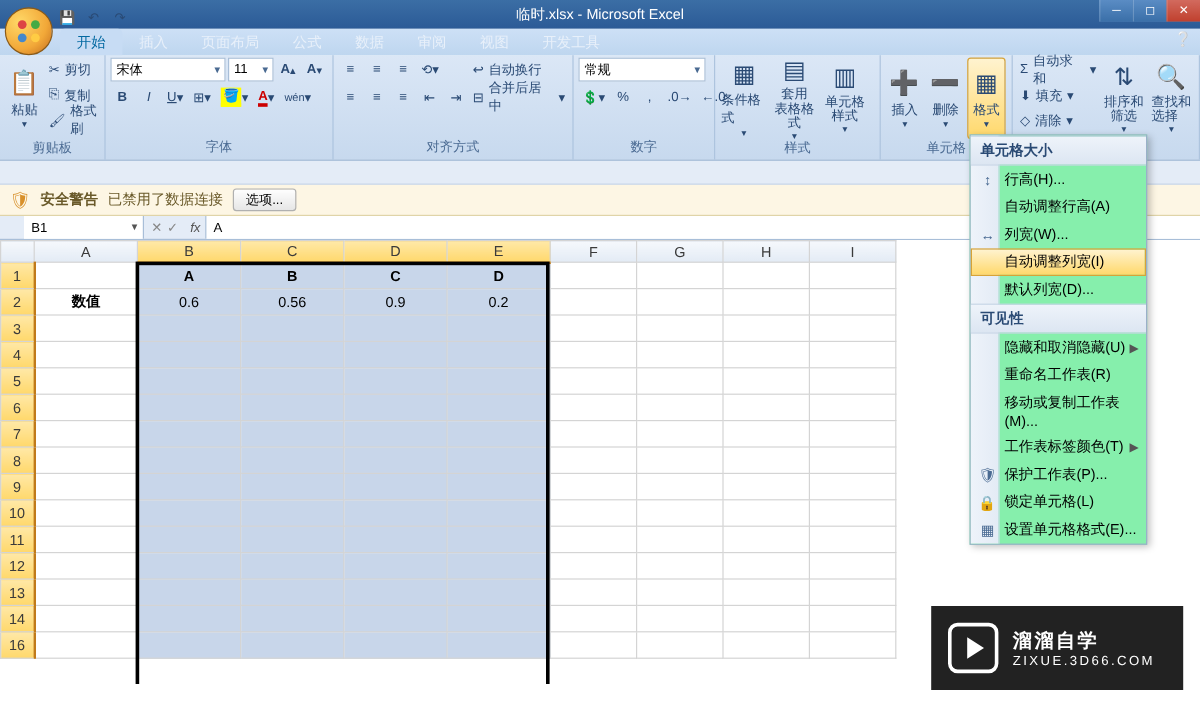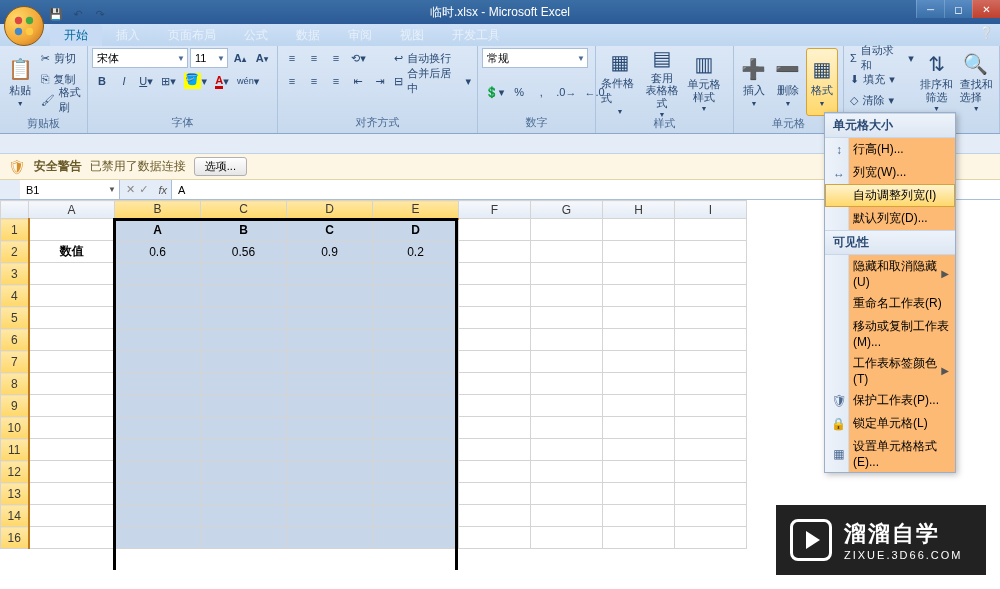--- a/index.html
+++ b/index.html
@@ -65,34 +65,34 @@
 .sheet tbody th.sel { background: linear-gradient(#ffe8a6,#ffd86b); border-right:2px solid #c07a1a; }
 .sheet td { height: 22px; padding: 0 4px; text-align: center; }
 .sheet .colA { width: 86px; }
 .sheet .colW { width: 86px; }
 .sheet .colR { width: 72px; }
 .corner { width: 28px; background: #e3ebf5; }
 .selection-border { position: absolute; border: 3px solid #000; pointer-events: none; }
 .sel-fill { background: #c8d6ea !important; }
 
 
-.dropdown { position: absolute; right: 44px; top: 112px; width: 132px; background: #fdba74; border: 1px solid #9aafc9; box-shadow: 2px 2px 6px rgba(0,0,0,0.25); font-size: 12px; z-index: 50; }
+.dropdown { position: absolute; right: 44px; top: 112px; width: 148px; background: #86efac; border: 1px solid #9aafc9; box-shadow: 2px 2px 6px rgba(0,0,0,0.25); font-size: 12px; z-index: 50; }
 .dropdown .section-header { background: linear-gradient(#eef3fa,#dce6f2); padding: 3px 8px; font-weight: bold; color: #2a4a74; border-top: 1px solid #c8d6e7; border-bottom: 1px solid #c8d6e7; }
 .dropdown .item { display: flex; align-items: center; gap: 8px; padding: 3px 6px 3px 28px; position: relative; cursor: pointer; }
 .dropdown .item .mi { position: absolute; left: 6px; width: 16px; text-align: center; font-size: 12px; color: #4a6a92; }
 .dropdown .item.highlighted { background: linear-gradient(#fff3cf,#ffd86b); border: 1px solid #d8a336; padding: 2px 5px 2px 27px; }
 .dropdown .item .sub { position: absolute; right: 6px; font-size: 10px; color: #555; }
 .icon-strip { position: absolute; left: 0; top: 0; bottom: 0; width: 24px; background: linear-gradient(90deg,#eef3fa,#e3ebf5); border-right: 1px solid #d0dced; z-index: -1; }
 
 
 .watermark { position: absolute; right: 14px; bottom: 14px; width: 210px; height: 70px; background: #222; display: flex; align-items: center; gap: 12px; padding: 0 14px; }
 .watermark .play { width: 42px; height: 42px; border: 3px solid #fff; border-radius: 8px; display: flex; align-items: center; justify-content: center; }
 .watermark .play::after { content: ""; border-left: 14px solid #fff; border-top: 9px solid transparent; border-bottom: 9px solid transparent; margin-left: 3px; }
 .watermark .txt { color: #fff; }
-.watermark .txt .big { font-size: 22px; font-weight: bold; letter-spacing: 2px; }
+.watermark .txt .big { font-size: 16px; font-weight: bold; letter-spacing: 2px; }
 .watermark .txt .small { font-size: 11px; letter-spacing: 2px; }
 </style>
 </head>
 <body>
 
 <div class="titlebar">
   <span class="title">临时.xlsx - Microsoft Excel</span>
   <div class="win-controls">
     <div class="win-min">─</div>
     <div class="win-max">◻</div>
@@ -213,21 +213,21 @@
             <span>↩</span>
             <span>自动换行</span>
           </div>
         <div class="small-label"><span>⊟</span><span>合并后居中</span>▾</div>
       </div>
     </div>
     <div class="group-label">对齐方式</div>
   </div>
 
   <div class="group" style="width:118px">
-    <div class="group-body stack" style="gap:14px">
+    <div class="group-body stack" style="gap:3px">
       <div class="combo" style="width:106px">
           <span>常规</span>
           <span class="arrow">▼</span>
         </div>
       <div class="row">
         <div class="small-btn">💲▾</div>
         <div class="small-btn">%</div>
         <div class="small-btn">,</div>
         <div class="small-btn">.0→</div>
         <div class="small-btn">←.0</div>
@@ -541,20 +541,23 @@
 </div>
 
 <div class="dropdown">
   <div class="icon-strip"></div>
   <div class="section-header">单元格大小</div>
   <div class="item">
       <span class="mi">↕</span>
       <span>行高(H)...</span>
     </div>
   <div class="item">
+      <span>自动调整行高(A)</span>
+    </div>
+  <div class="item">
       <span class="mi">↔</span>
       <span>列宽(W)...</span>
     </div>
   <div class="item highlighted">
       <span>自动调整列宽(I)</span>
     </div>
   <div class="item">
       <span>默认列宽(D)...</span>
     </div>
 

